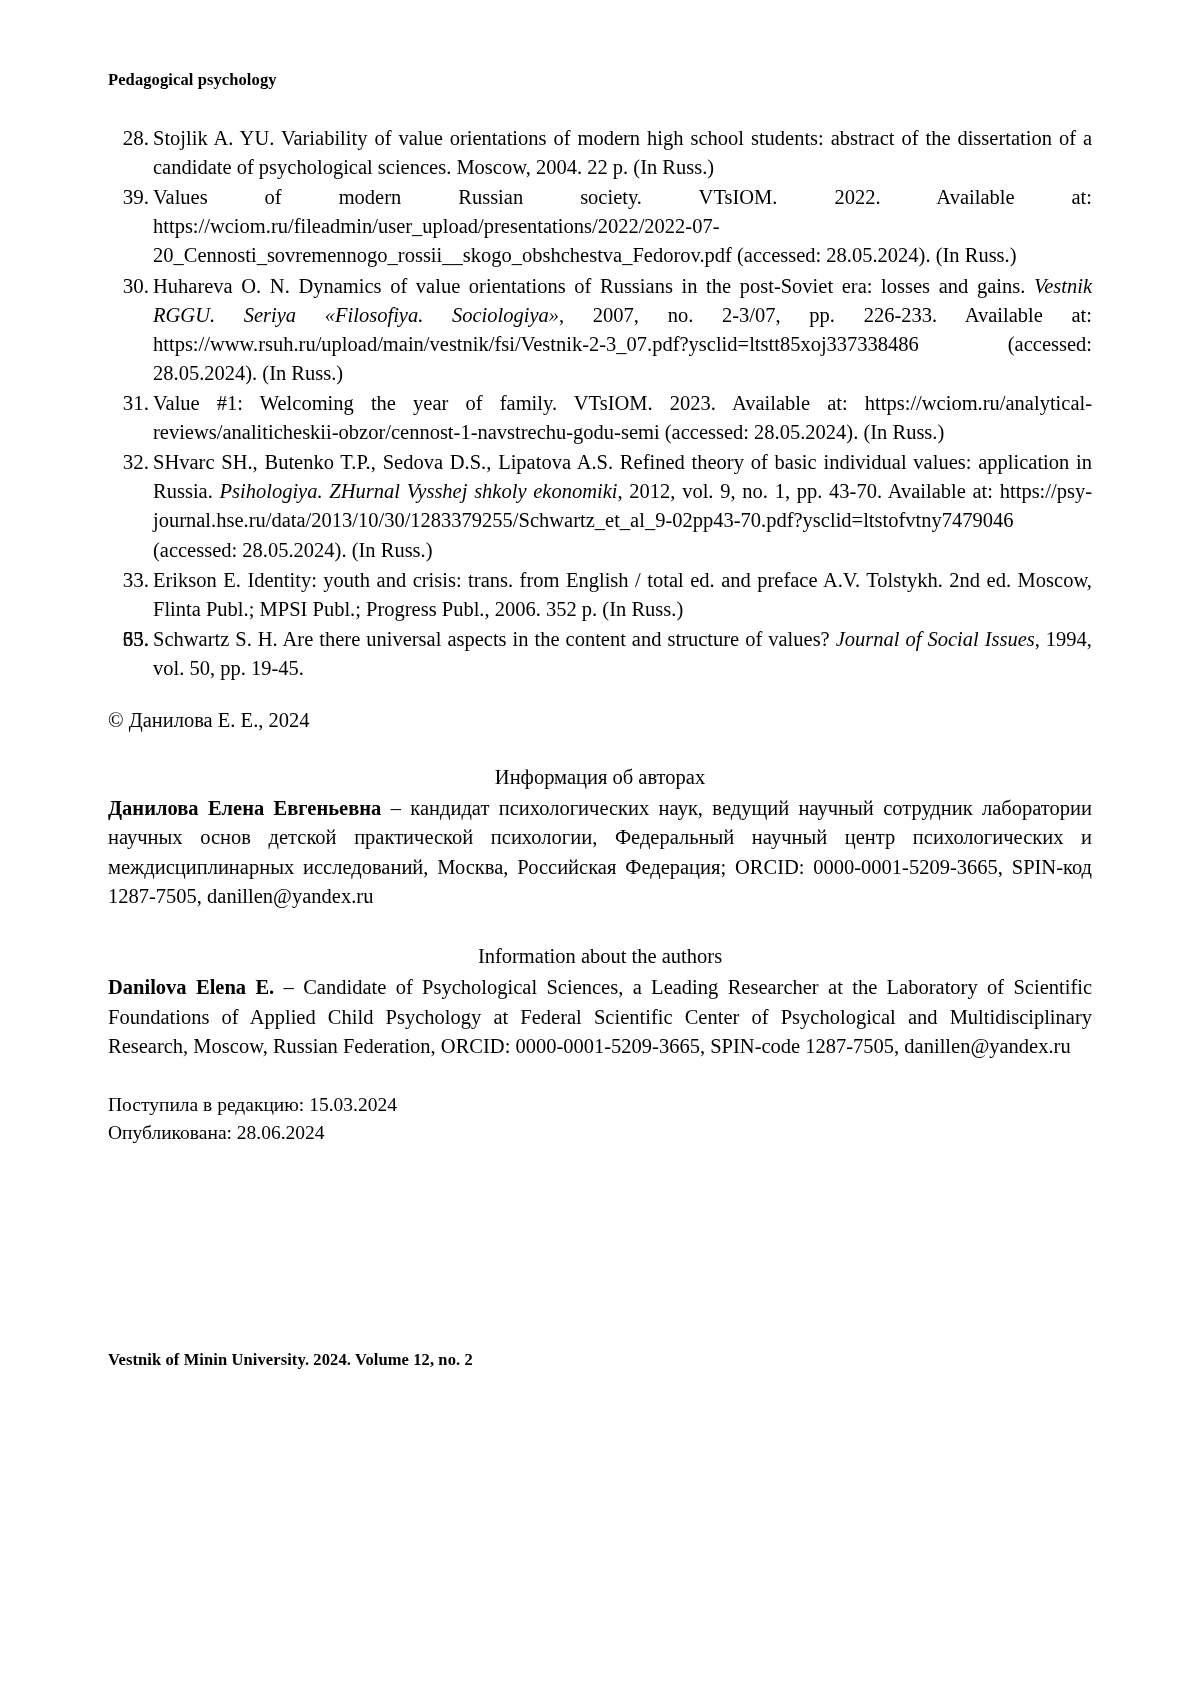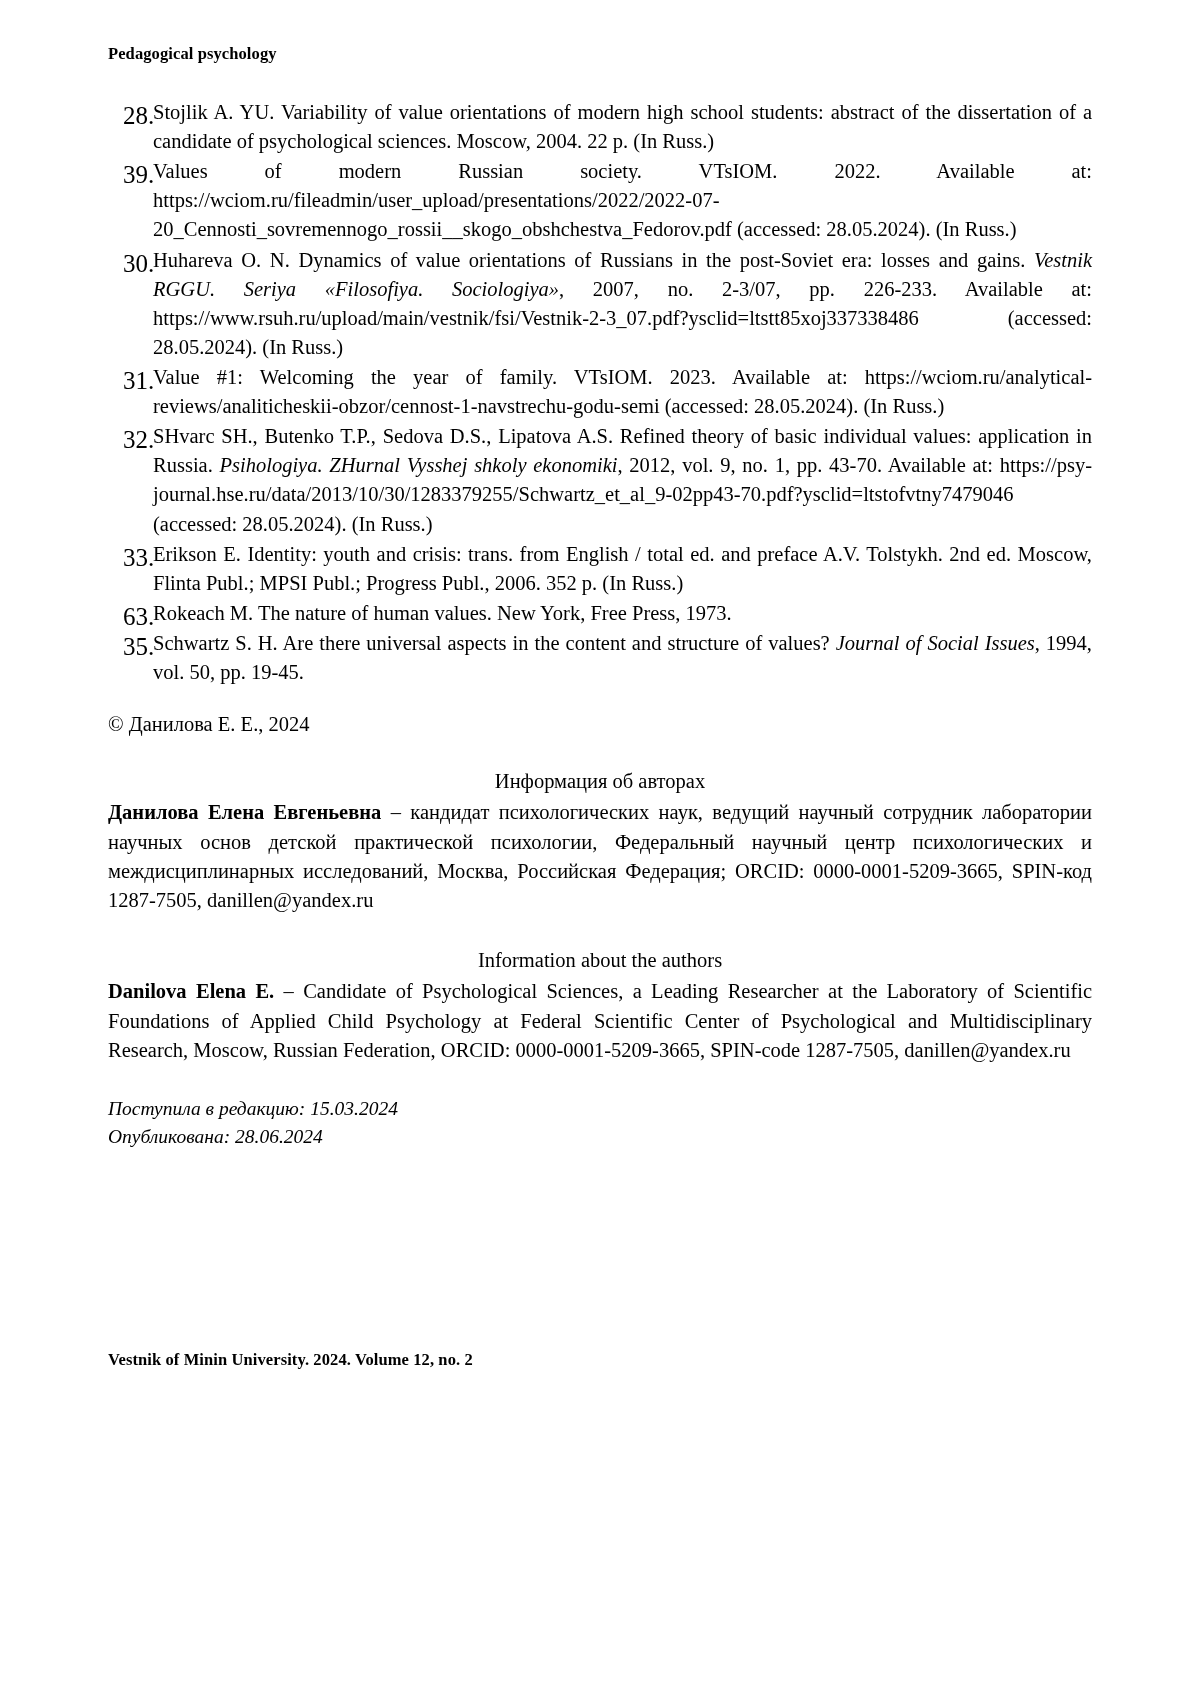--- a/index.html
+++ b/index.html
@@ -11,21 +11,21 @@
     font-family: "Liberation Serif", serif;
     color: #000000;
   }
   .page {
     position: relative;
     width: 1200px;
     height: 1464px;
     margin: 0 auto;
     background: #ffffff;
     box-sizing: border-box;
-    padding: 44px 108px 0 108px;
+    padding: 70px 108px 0 108px;
   }
   .running-head {
     font-family: "Liberation Serif", serif;
     font-weight: bold;
     font-size: 16.5px;
     letter-spacing: 0.1px;
     margin: 0 0 34px 0;
   }
   ol.reflist {
     list-style: none;
@@ -35,25 +35,25 @@
   ol.reflist li {
     position: relative;
     padding-left: 45px;
     font-size: 20.5px;
     line-height: 1.42;
     text-align: justify;
     margin-bottom: 1px;
   }
   ol.reflist li .num {
     position: absolute;
-    left: 15px;
+    left: 7px;
     top: 0;
     width: 34px;
-    text-align: left;
-    font-size: 25px;
+    text-align: right;
+    font-size: 21px;
   }
   .ref-text i, .it {
     font-style: italic;
   }
   .copyline {
     font-size: 20.5px;
     margin-top: 26px;
     margin-bottom: 0;
   }
   .section-title {
@@ -70,21 +70,20 @@
     margin: 0;
   }
   .para b {
     font-weight: bold;
     font-family: Liberation Serif, serif;
   }
   .dates {
     margin-top: 30px;
     font-size: 19.5px;
     line-height: 1.42;
-    font-style: italic;
   }
   .dates div {
     margin: 0;
   }
   .footer {
     position: absolute;
     left: 108px;
     bottom: 94px;
     font-weight: bold;
     font-size: 16.5px;
@@ -98,21 +97,21 @@
 
   <div class="running-head">Pedagogical psychology</div>
 
   <ol class="reflist" id="reference-list">
       <li><span class="num">28.</span><span class="ref-text"><span>Stojlik A. YU. Variability of value orientations of modern high school students: abstract of the dissertation of a candidate of psychological sciences. Moscow, 2004. 22 p. (In Russ.)</span></span></li>
       <li><span class="num">39.</span><span class="ref-text"><span>Values of modern Russian society. VTsIOM. 2022. Available at: https://wciom.ru/fileadmin/user_upload/presentations/2022/2022-07-20_Cennosti_sovremennogo_rossii__skogo_obshchestva_Fedorov.pdf (accessed: 28.05.2024). (In Russ.)</span></span></li>
       <li><span class="num">30.</span><span class="ref-text"><span>Huhareva O. N. Dynamics of value orientations of Russians in the post-Soviet era: losses and gains. </span><span class="it">Vestnik RGGU. Seriya «Filosofiya. Sociologiya»</span><span>, 2007, no. 2-3/07, pp. 226-233. Available at: https://www.rsuh.ru/upload/main/vestnik/fsi/Vestnik-2-3_07.pdf?ysclid=ltstt85xoj337338486 (accessed: 28.05.2024). (In Russ.)</span></span></li>
       <li><span class="num">31.</span><span class="ref-text"><span>Value #1: Welcoming the year of family. VTsIOM. 2023. Available at: https://wciom.ru/analytical-reviews/analiticheskii-obzor/cennost-1-navstrechu-godu-semi (accessed: 28.05.2024). (In Russ.)</span></span></li>
       <li><span class="num">32.</span><span class="ref-text"><span>SHvarc SH., Butenko T.P., Sedova D.S., Lipatova A.S. Refined theory of basic individual values: application in Russia. </span><span class="it">Psihologiya. ZHurnal Vysshej shkoly ekonomiki</span><span>, 2012, vol. 9, no. 1, pp. 43-70. Available at: https://psy-journal.hse.ru/data/2013/10/30/1283379255/Schwartz_et_al_9-02pp43-70.pdf?ysclid=ltstofvtny7479046 (accessed: 28.05.2024). (In Russ.)</span></span></li>
       <li><span class="num">33.</span><span class="ref-text"><span>Erikson E. Identity: youth and crisis: trans. from English / total ed. and preface A.V. Tolstykh. 2nd ed. Moscow, Flinta Publ.; MPSI Publ.; Progress Publ., 2006. 352 p. (In Russ.)</span></span></li>
-      <li><span class="num">63.</span><span class="ref-text"><span>Rokeach M. The nature of human values. New York, Free Press, 1973.</span></span></li>
+      <li><span class="num">63.</span></li>
       <li><span class="num">35.</span><span class="ref-text"><span>Schwartz S. H. Are there universal aspects in the content and structure of values? </span><span class="it">Journal of Social Issues</span><span>, 1994, vol. 50, pp. 19-45.</span></span></li>
     </ol>
 
   <p class="copyline">© Данилова Е. Е., 2024</p>
 
   <div class="section-title">Информация об авторах</div>
   <p class="para"><b>Данилова Елена Евгеньевна</b><span> – кандидат психологических наук, ведущий научный сотрудник лаборатории научных основ детской практической психологии, Федеральный научный центр психологических и междисциплинарных исследований, Москва, Российская Федерация; ORCID: 0000-0001-5209-3665, SPIN-код 1287-7505, danillen@yandex.ru</span></p>
 
   <div class="section-title">Information about the authors</div>
   <p class="para"><b>Danilova Elena E.</b><span> – Candidate of Psychological Sciences, a Leading Researcher at the Laboratory of Scientific Foundations of Applied Child Psychology at Federal Scientific Center of Psychological and Multidisciplinary Research, Moscow, Russian Federation, ORCID: 0000-0001-5209-3665, SPIN-code 1287-7505, danillen@yandex.ru</span></p>

